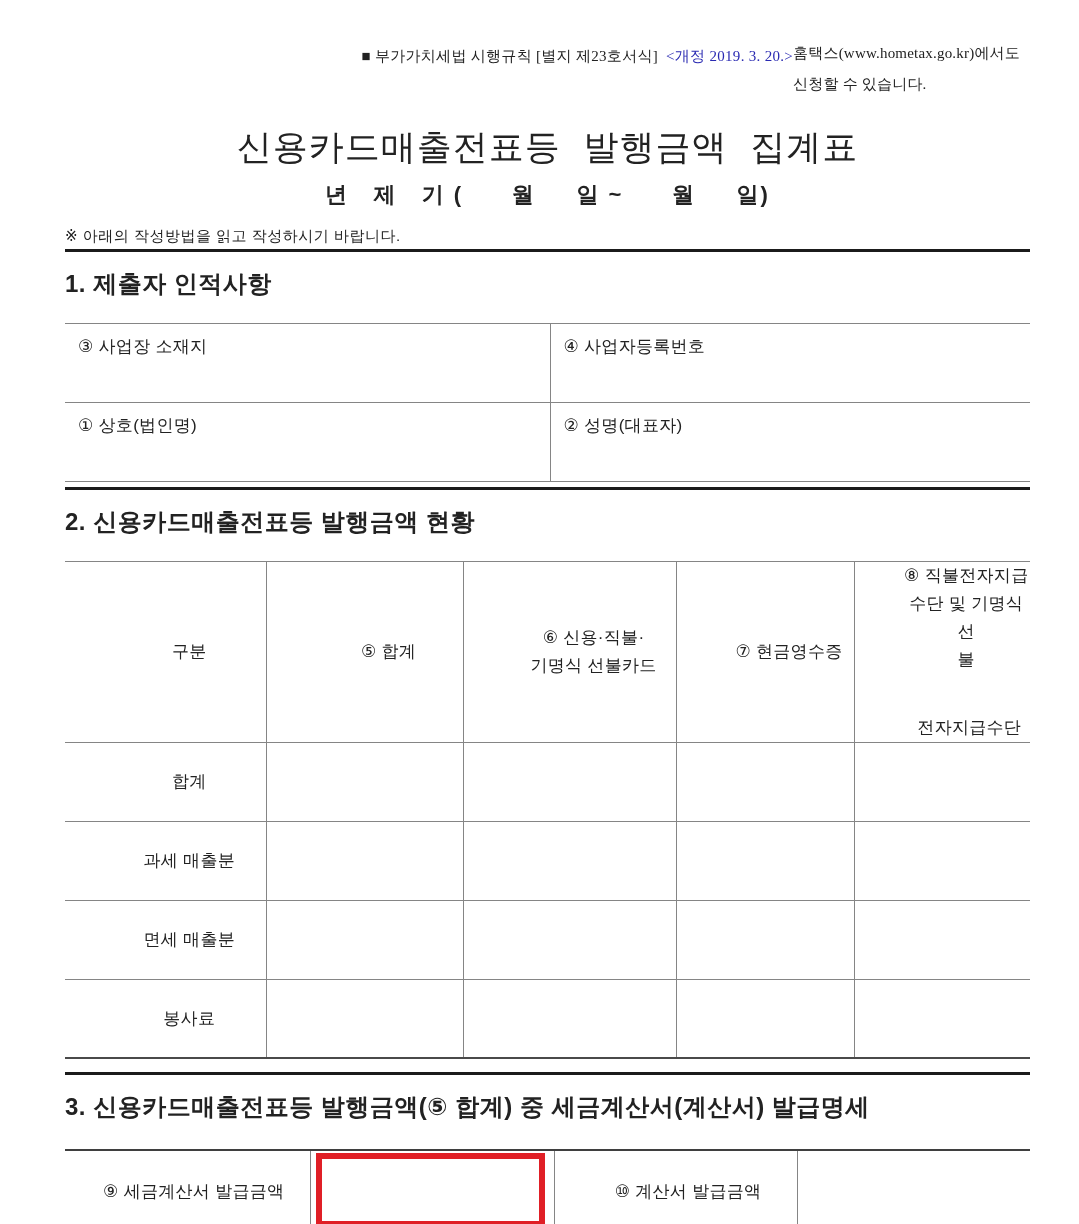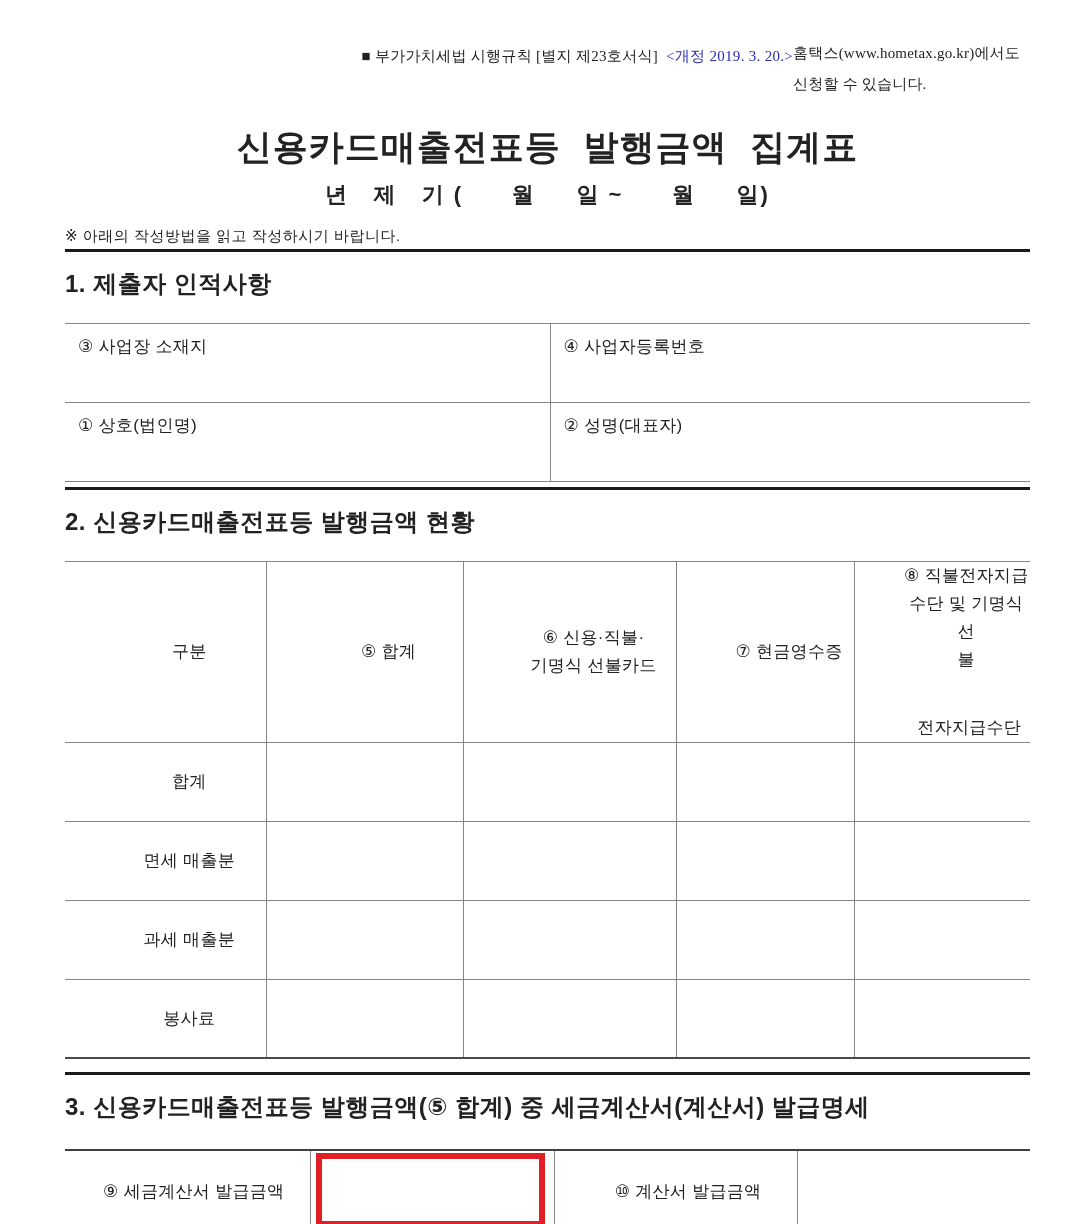--- a/index.html
+++ b/index.html
@@ -19,21 +19,21 @@
   }
   .page{padding:38px 49px 0 65px;}
   
   .header-row{display:flex;justify-content:flex-end;align-items:flex-start;font-family:Liberation Serif, serif;}
   .form-ref{font-size:15px;padding-top:9px;letter-spacing:.3px;white-space:pre;}
   .form-ref .rev{color:var(--blue);margin-left:8px;}
   .hometax{font-size:15px;line-height:2.05;margin-right:10px;letter-spacing:.2px;}
   
   .title{
     text-align:center;margin-top:24px;
-    font-size:35px;font-weight:bold;letter-spacing:1px;word-spacing:12px;
+    font-size:35px;font-weight:normal;letter-spacing:1px;word-spacing:12px;
   }
   .period{
     text-align:center;margin-top:9px;
     font-size:22px;font-weight:bold;white-space:pre;letter-spacing:2px;
   }
   .note{
     margin-top:17px;font-size:15px;letter-spacing:.5px;
     padding-bottom:3px;border-bottom:3px solid var(--heavy);
   }
   h2{font-size:24px;font-weight:bold;margin-top:16px;letter-spacing:.5px;}
@@ -140,28 +140,28 @@
     </thead>
     <tbody>
       <tr>
         <th>합계</th>
         <td></td>
         <td></td>
         <td></td>
         <td></td>
       </tr>
       <tr>
+        <th>과세 매출분</th>
+        <td></td>
+        <td></td>
+        <td></td>
+        <td></td>
+      </tr>
+      <tr>
         <th>면세 매출분</th>
-        <td></td>
-        <td></td>
-        <td></td>
-        <td></td>
-      </tr>
-      <tr>
-        <th>과세 매출분</th>
         <td></td>
         <td></td>
         <td></td>
         <td></td>
       </tr>
       <tr>
         <th>봉사료</th>
         <td></td>
         <td></td>
         <td></td>

